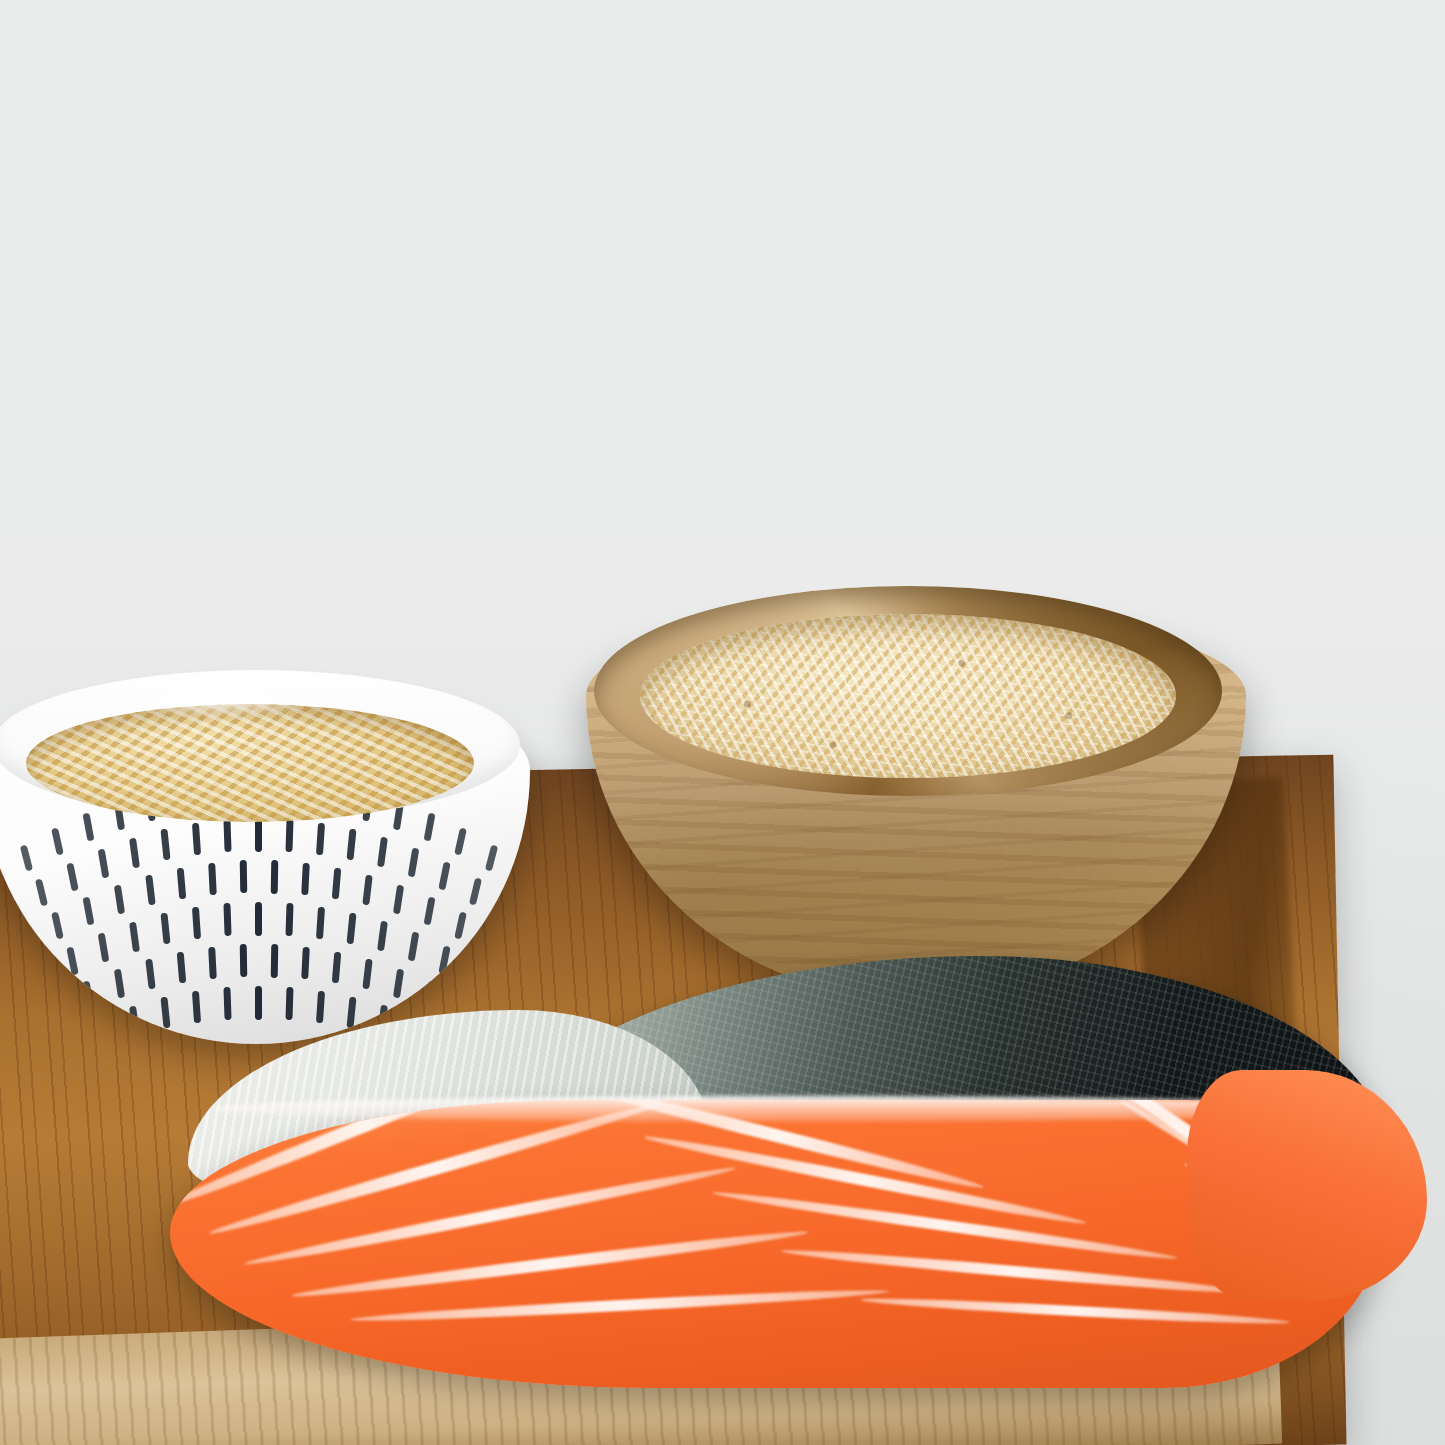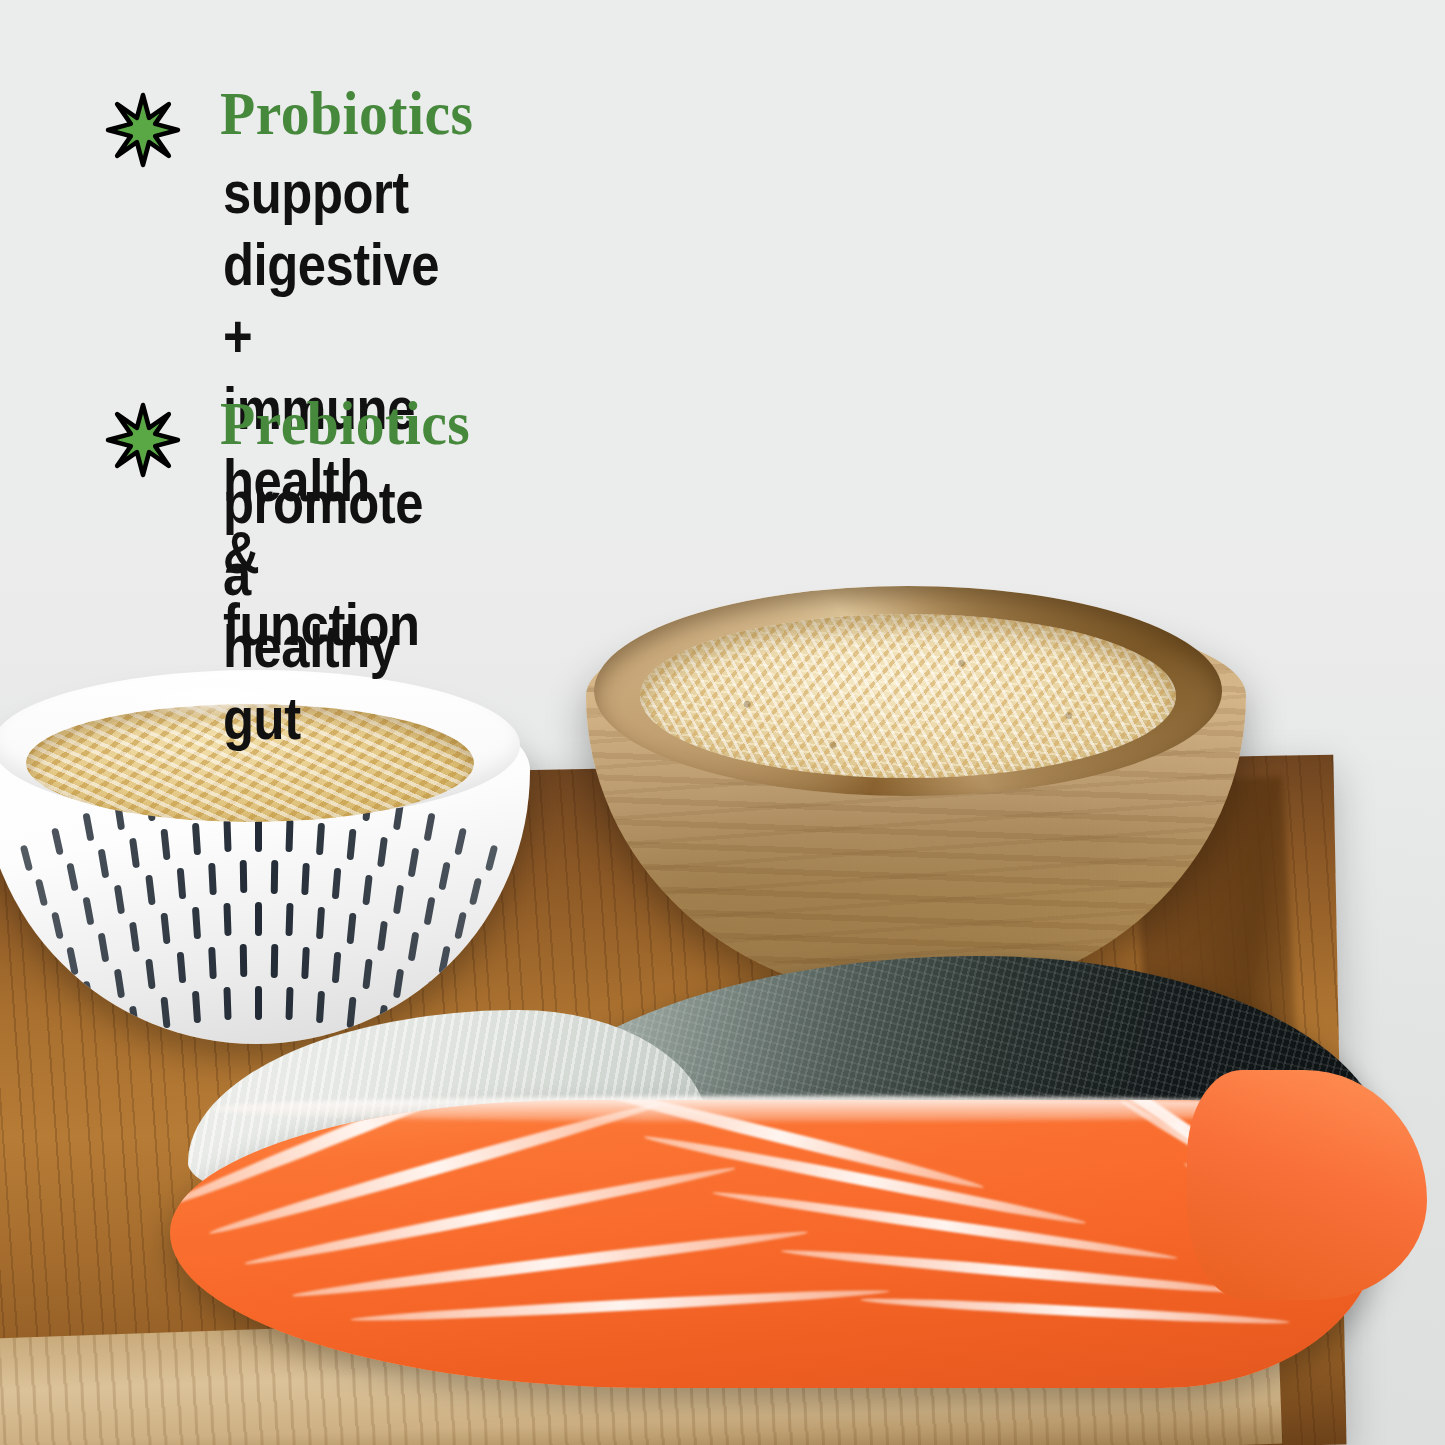--- a/index.html
+++ b/index.html
@@ -393,33 +393,13 @@
           <i class="fat-line" style="left: 690px; top: 206px; width: 430px; height: 10px; transform: rotate(3deg);"></i>
           <i class="fat-line" style="left: 860px; top: 20px; width: 300px; height: 12px; transform: rotate(34deg);"></i>
           <i class="fat-line" style="left: 930px; top: 70px; width: 300px; height: 11px; transform: rotate(30deg);"></i>
           <i class="fat-line" style="left: 1000px; top: 120px; width: 280px; height: 10px; transform: rotate(26deg);"></i>
         </div>
       <div class="salmon-capline"></div>
       <div class="salmon-tail"></div>
     </div>
   </div>
 
-  <div class="content">
-
-    <div class="bullet bullet-1">
-      <svg class="star" viewBox="0 0 100 100">
-        <path d="M50 4 L58 34 L84 16 L66 42 L96 50 L66 58 L84 84 L58 66 L50 96 L42 66 L16 84 L34 58 L4 50 L34 42 L16 16 L42 34 Z" fill="#5aa845" stroke="#000000" stroke-width="6" stroke-linejoin="round"></path>
-      </svg>
-      <div class="head">Probiotics</div>
-      <div class="body">support digestive + immune health
-&amp; function</div>
-    </div>
-
-    <div class="bullet bullet-2">
-      <svg class="star" viewBox="0 0 100 100">
-        <path d="M50 4 L58 34 L84 16 L66 42 L96 50 L66 58 L84 84 L58 66 L50 96 L42 66 L16 84 L34 58 L4 50 L34 42 L16 16 L42 34 Z" fill="#5aa845" stroke="#000000" stroke-width="6" stroke-linejoin="round"></path>
-      </svg>
-      <div class="head">Prebiotics</div>
-      <div class="body">promote a healthy gut</div>
-    </div>
-
-  </div>
 </div>
 
 </body></html>

